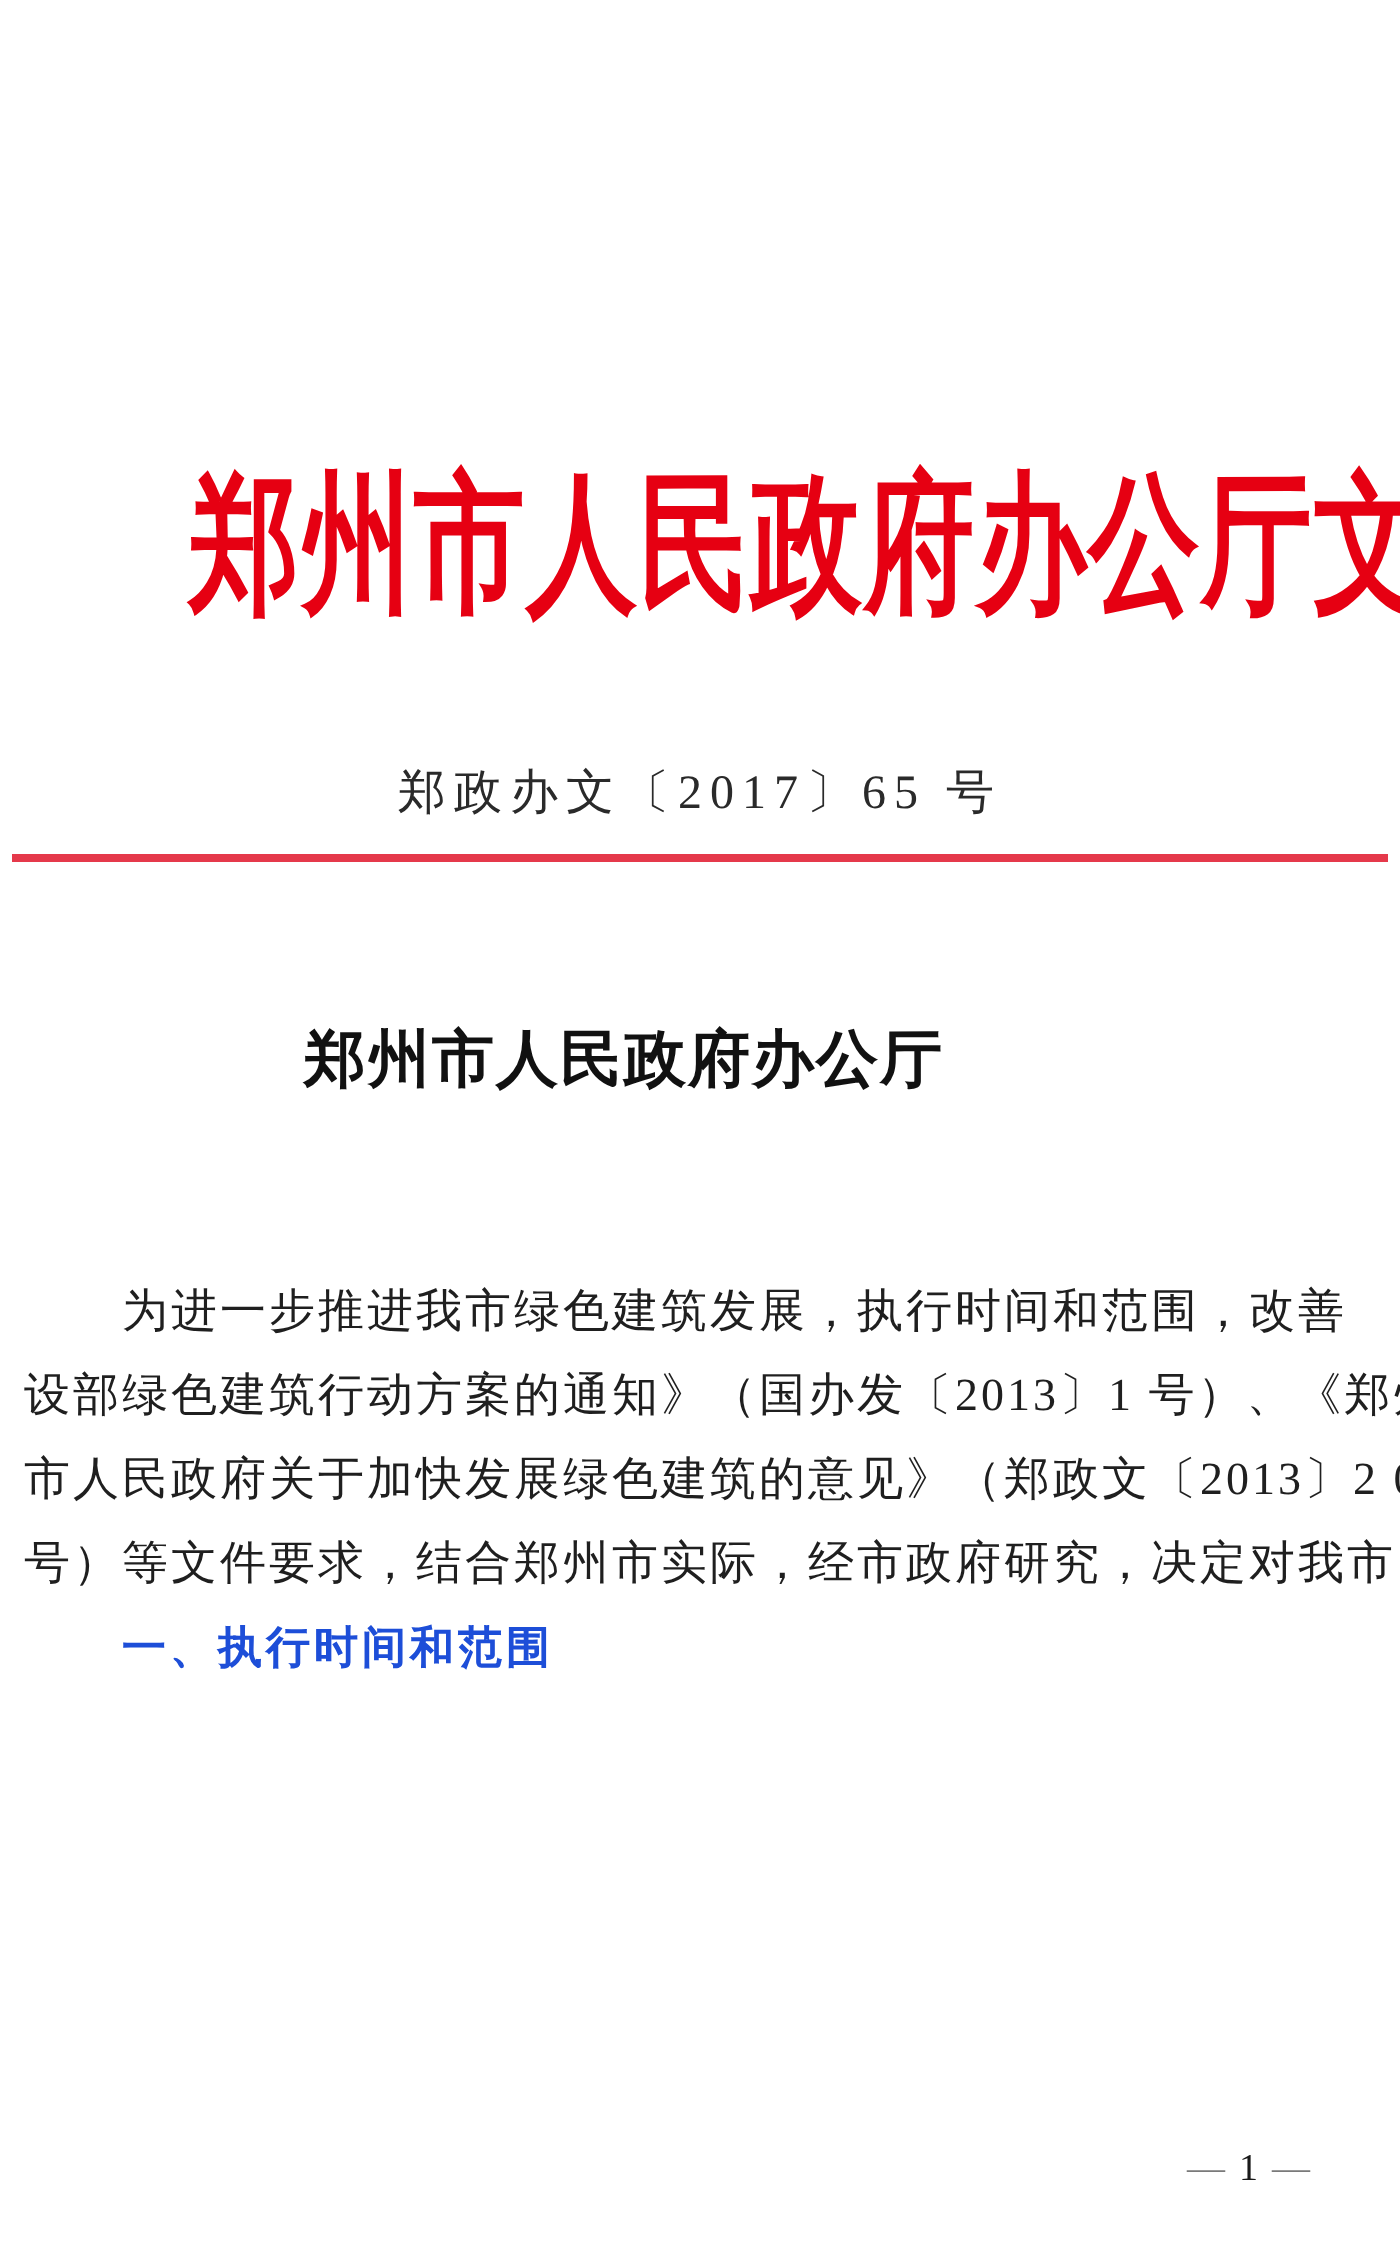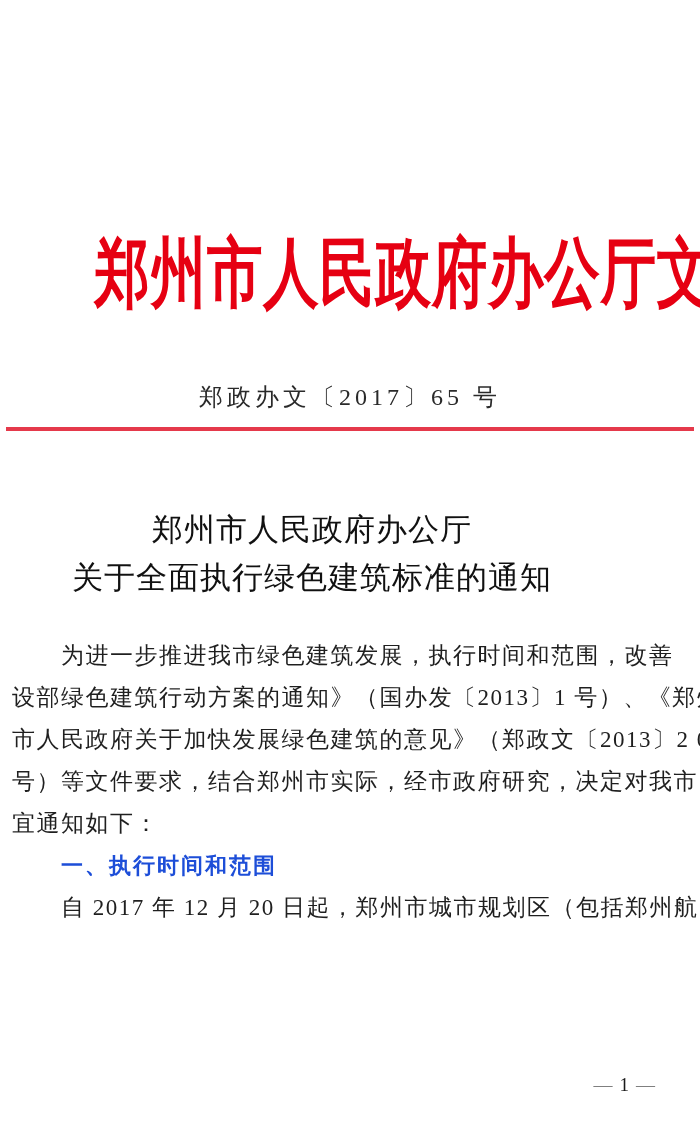--- a/index.html
+++ b/index.html
@@ -55,21 +55,21 @@
     height: 4px;
     background: #e5394b;
   }
   
   .doc-title {
     position: absolute;
     top: 506px;
     left: 0;
     width: 624px;
     text-align: center;
-    font-weight: normal;
+    font-weight: bold;
     font-size: 31px;
     line-height: 48px;
     color: #111111;
     letter-spacing: 1px;
   }
   
   .body-text {
     position: absolute;
     top: 635px;
     left: 12px;
@@ -116,30 +116,27 @@
 <div class="page">
 
   <div class="masthead">郑州市人民政府办公厅文件</div>
 
   <div class="doc-number">郑政办文〔2017〕65 号</div>
 
   <div class="red-rule"></div>
 
   <div class="doc-title">
     <div>郑州市人民政府办公厅</div>
-    <div>关于全面执行绿色建筑标准的通知</div>
   </div>
 
   <div class="body-text">
     <div class="body-line indent">为进一步推进我市绿色建筑发展，执行时间和范围，改善</div>
     <div class="body-line">设部绿色建筑行动方案的通知》（国办发〔2013〕1 号）、《郑州</div>
     <div class="body-line">市人民政府关于加快发展绿色建筑的意见》（郑政文〔2013〕2 0</div>
     <div class="body-line">号）等文件要求，结合郑州市实际，经市政府研究，决定对我市</div>
-    <div class="body-line">宜通知如下：</div>
     <div class="body-line indent heading">一、执行时间和范围</div>
-    <div class="body-line indent">自 2017 年 12 月 20 日起，郑州市城市规划区（包括郑州航</div>
   </div>
 
   <div class="page-footer">
     <span class="dash">—</span><span class="num">1</span><span class="dash">—</span>
   </div>
 
 </div>
 
 </body></html>

